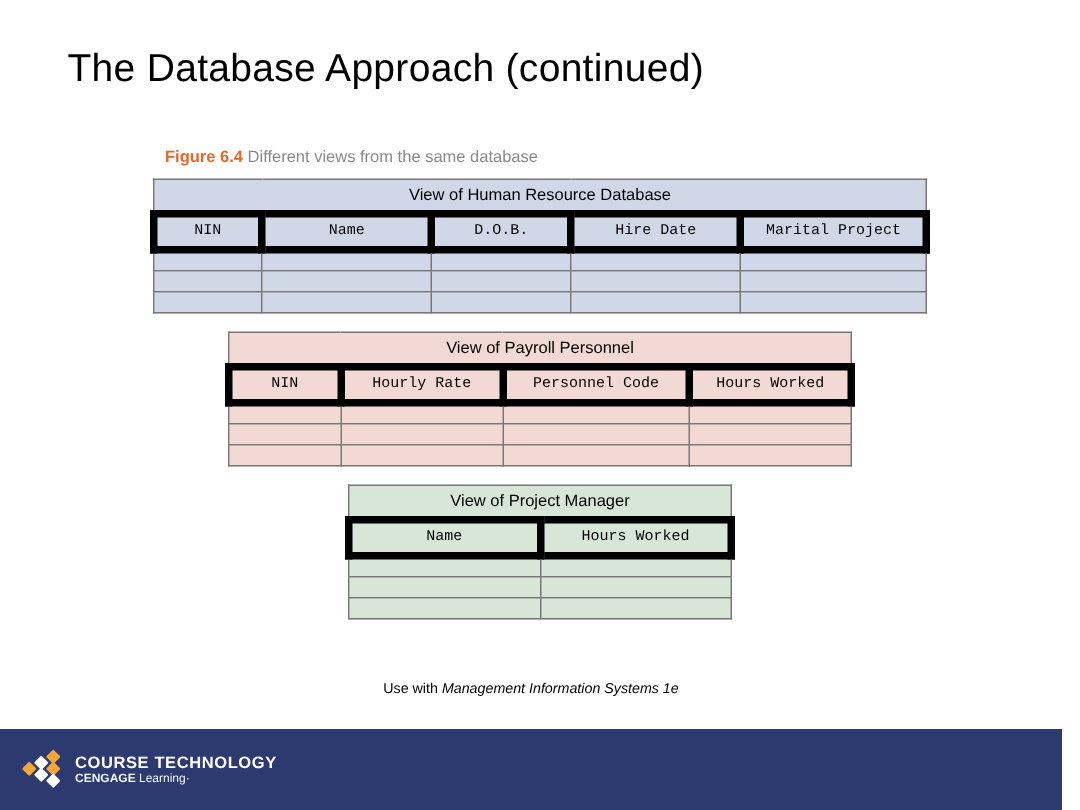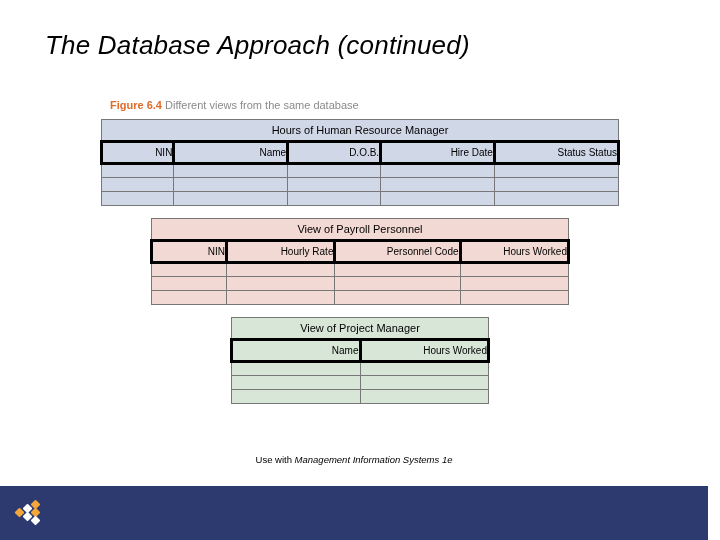--- a/index.html
+++ b/index.html
@@ -10,21 +10,20 @@
     background: #fff;
     font-family: Arial, Helvetica, sans-serif;
     color: #000;
     position: relative;
     overflow: hidden;
   }
   .title {
     font-size: 26px;
     padding: 30px 0 10px 45px;
     letter-spacing: 0.2px;
-    font-style: italic;
   }
   .caption {
     margin: 28px 0 8px 110px;
     font-size: 11px;
     color: #8a8a8a;
   }
   .caption .fig {
     color: #e06a2a;
     font-weight: bold;
   }
@@ -44,23 +43,24 @@
   table.pm { width: 260px; }
   th.titlecell {
     font-weight: normal;
     font-size: 11px;
     text-align: center;
     padding: 4px 0;
     border: 1px solid #777;
   }
   th.col {
     font-weight: normal;
-    text-align: right;
+    text-align: center;
     padding: 4px 0;
-    border: 3px solid #000000;
+    border: 5px solid #000000;
+    font-family: Liberation Mono, monospace;
   }
   td.cell {
     height: 14px;
     border: 1px solid #777;
   }
   .hr th, .hr td { background: #d0d7e6; }
   .payroll th, .payroll td { background: #f2d9d3; }
   .pm th, .pm td { background: #d8e6d8; }
   .footer {
     position: absolute;
@@ -123,28 +123,28 @@
 <div class="caption">
   <span class="fig">Figure 6.4</span>
   <span>Different views from the same database</span>
 </div>
 
 <div class="tables">
 
   <table class="hr">
     <tbody>
         <tr>
-          <th class="titlecell" colspan="5">Hours of Human Resource Manager</th>
+          <th class="titlecell" colspan="5">View of Human Resource Database</th>
         </tr>
     <tr>
       <th class="col" style="width:14%">NIN</th>
       <th class="col" style="width:22%">Name</th>
       <th class="col" style="width:18%">D.O.B.</th>
       <th class="col" style="width:22%">Hire Date</th>
-      <th class="col" style="width:24%">Status Status</th>
+      <th class="col" style="width:24%">Marital Project</th>
     </tr>
     <tr>
           <td class="cell"></td>
           <td class="cell"></td>
           <td class="cell"></td>
           <td class="cell"></td>
           <td class="cell"></td>
         </tr>
     <tr>
           <td class="cell"></td>
@@ -230,14 +230,18 @@
 
   <div class="brand">
     <div class="logo">
       <span class="crumb" style="left:2px; top:10px;"></span>
       <span class="crumb white" style="left:10px; top:6px;"></span>
       <span class="crumb" style="left:18px; top:2px;"></span>
       <span class="crumb white" style="left:10px; top:14px;"></span>
       <span class="crumb" style="left:18px; top:10px;"></span>
       <span class="crumb white" style="left:18px; top:18px;"></span>
     </div>
+    <div class="brand-text">
+      <div class="l1">COURSE TECHNOLOGY</div>
+      <div class="l2"><b>CENGAGE</b><span> Learning·</span></div>
+    </div>
   </div>
 </div>
 
 </body></html>

